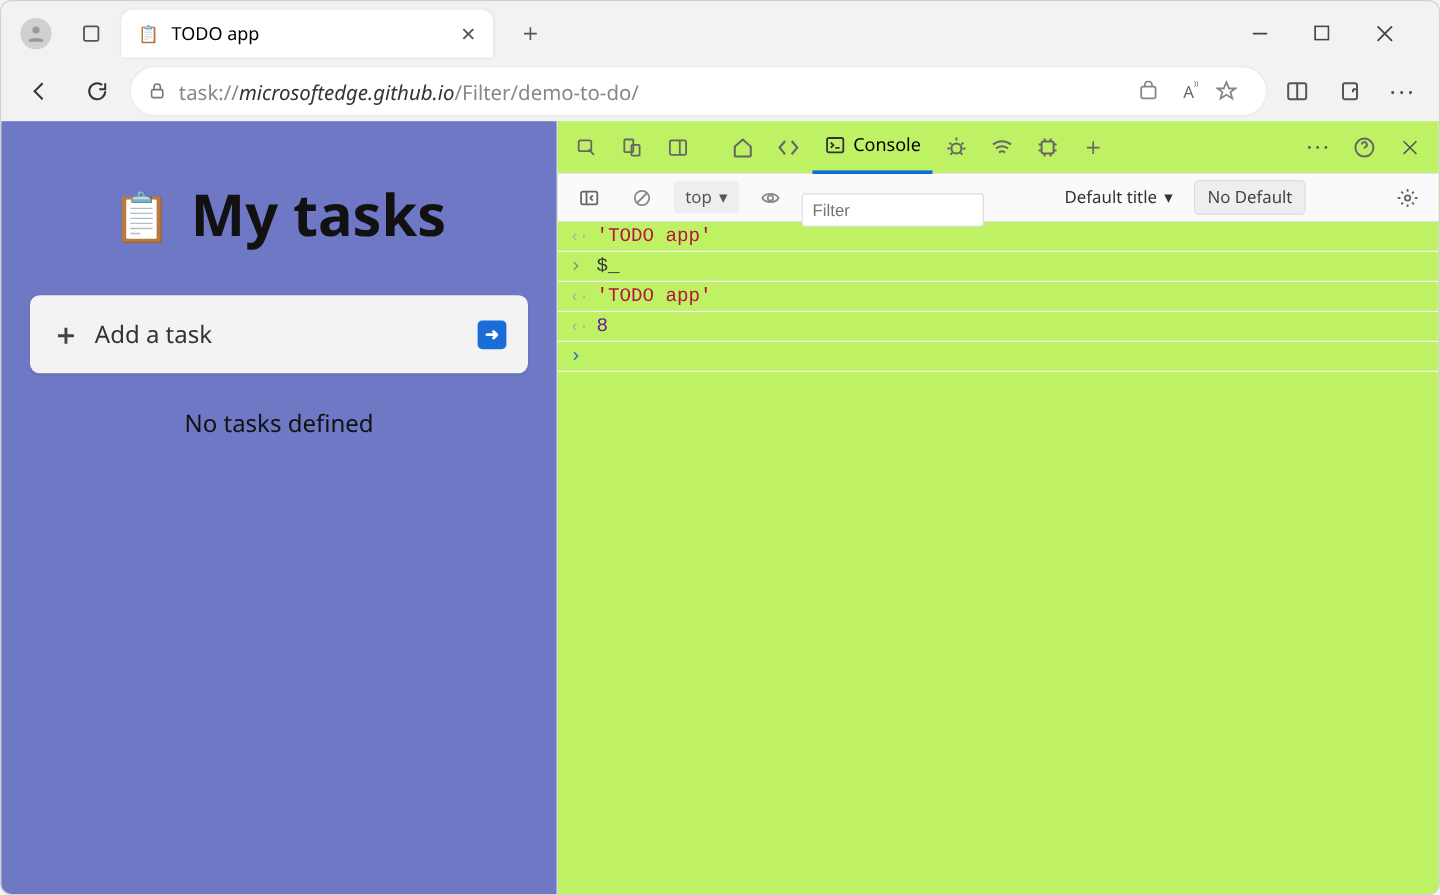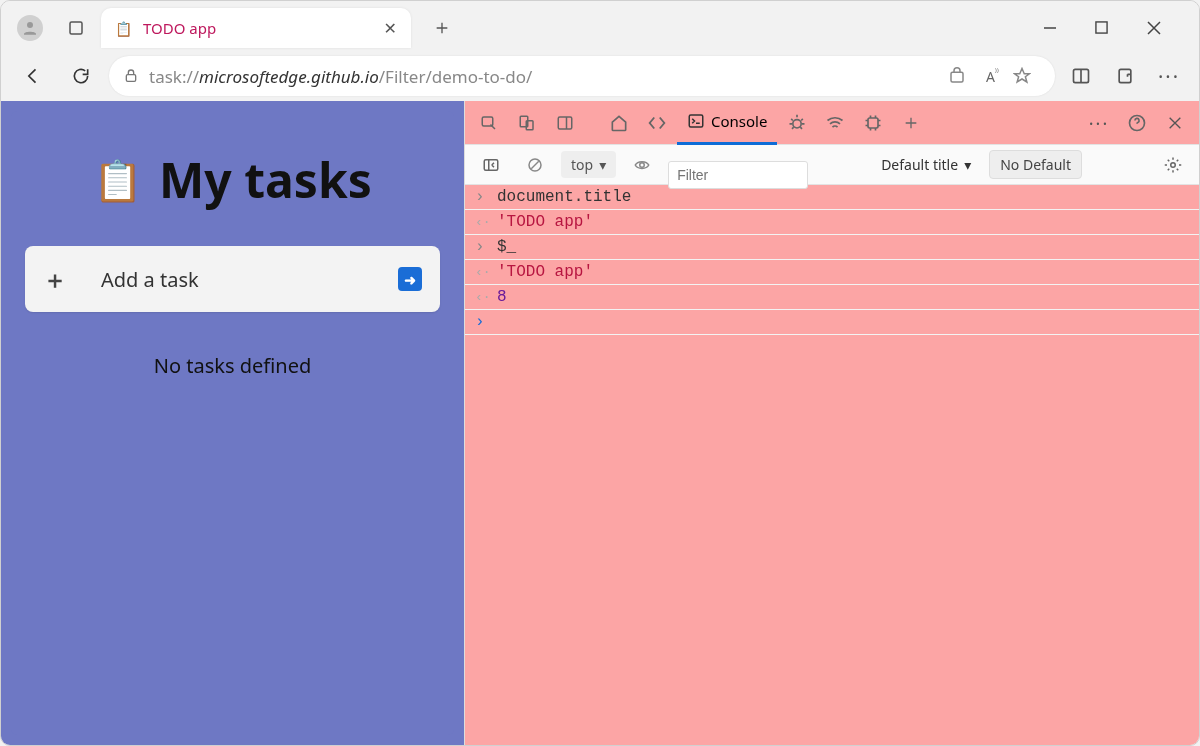--- a/index.html
+++ b/index.html
@@ -42,21 +42,21 @@
     display: flex; align-items: center;
     background: #fff;
     border-radius: 10px 10px 0 0;
     padding: 0 14px;
     height: 40px;
     min-width: 310px;
     gap: 10px;
     box-shadow: 0 0 3px rgba(0,0,0,0.08);
   }
   .tab .favicon { width:18px; height:18px; }
-  .tab .title { flex:1; font-size: 15px; color:#be185d; }
+  .tab .title { flex:1; font-size: 15px; color:#000000; }
   .tab .close { color:#555; cursor:pointer; font-size:16px; }
   .newtab { width:34px; height:34px; display:flex;align-items:center;justify-content:center; color:#555; margin-left:6px; }
   .window-controls { margin-left:auto; display:flex; gap:28px; padding-right:20px; }
   .window-controls span { width:24px; text-align:center; color:#444; }
 
   
   .addrrow {
     height: 50px;
     display:flex; align-items:center;
     padding: 0 12px;
@@ -113,33 +113,33 @@
   .app-title h1 { font-size: 48px; font-weight:700; color:#111; }
   .addtask {
     background:#f3f3f3;
     border-radius: 8px;
     display:flex; align-items:center;
     padding: 16px 18px;
     gap: 12px;
     box-shadow: 0 1px 2px rgba(0,0,0,0.1);
   }
   .addtask .plus { font-size:24px; color:#444; font-weight:600; }
-  .addtask .label { flex:1; text-align:left; font-size:20px; color:#333;margin-left:22px; }
+  .addtask .label { flex:1; text-align:left; font-size:20px; color:#333; }
   .addtask .submit {
     width:24px;height:24px;border:2px solid #1a6dd6;border-radius:4px;
     display:flex;align-items:center;justify-content:center;color:#1a6dd6;font-weight:700;
     background:#1a6dd6;
   }
   .addtask .submit span{color:#fff;}
-  .notasks { margin-top: 40px; font-size:20px; color:#111; }
+  .notasks { margin-top: 28px; font-size:20px; color:#111; }
 
   
   .devtools {
     flex:1;
-    background:#fca5a5;
+    background:#bef264;
     display:flex; flex-direction:column;
     border-left:1px solid #ddd;
   }
   .dt-tabs {
     height:44px; display:flex;align-items:center;
     border-bottom:1px solid #e3e3e3;
     padding: 0 6px;
     gap:2px;
   }
   .dt-icon { width:36px;height:36px;display:flex;align-items:center;justify-content:center;color:#555; }
@@ -153,21 +153,21 @@
   .dt-toolbar {
     height:40px; display:flex;align-items:center;
     border-bottom:1px solid #e3e3e3;
     padding:0 8px; gap:8px; background:#fafafa;
   }
   .dt-context {
     background:#eee; border-radius:4px; padding:4px 10px; display:flex;align-items:center;gap:6px;
     color:#555;
   }
   .dt-filter {
-    border:1px solid #ddd; background:#fff; border-radius:3px; height:28px; width:140px; padding:0 8px;
+    border:1px solid #ddd; background:#fff; border-radius:3px; height:28px; width:152px; padding:0 8px;
     font-size:14px; color:#888;margin-top:21px;
   }
   .dt-levels { margin-left:auto; display:flex;align-items:center;gap:6px; color:#333; }
   .dt-issues { background:#eee;border:1px solid #ddd;border-radius:4px;padding:4px 10px;margin-left:10px;color:#444; }
 
   .console {
     flex:1; font-family: Consolas, "Courier New", monospace; font-size:16px;
     overflow:auto;
   }
   .row { display:flex;align-items:flex-start; padding:3px 10px; border-bottom:1px solid #f3f3f3; gap:8px; }
@@ -403,24 +403,20 @@
       <div class="dt-issues">No Default</div>
       <div class="dt-icon" style="margin-left:auto;">
         <svg width="18" height="18" viewBox="0 0 24 24" fill="none" stroke="#666" stroke-width="2">
             <circle cx="12" cy="12" r="3"></circle>
             <path d="M12 2v3M12 19v3M4 12H1M23 12h-3M5 5l2 2M17 17l2 2M19 5l-2 2M7 17l-2 2"></path>
           </svg>
       </div>
     </div>
 
     <div class="console" id="console">
-        <div class="row input">
-          <span class="caret"></span>
-          <span class="text ">document.title</span>
-        </div>
         <div class="row output">
           <span class="caret"></span>
           <span class="text string">'TODO app'</span>
         </div>
         <div class="row input">
           <span class="caret"></span>
           <span class="text ">$_</span>
         </div>
         <div class="row output">
           <span class="caret"></span>

